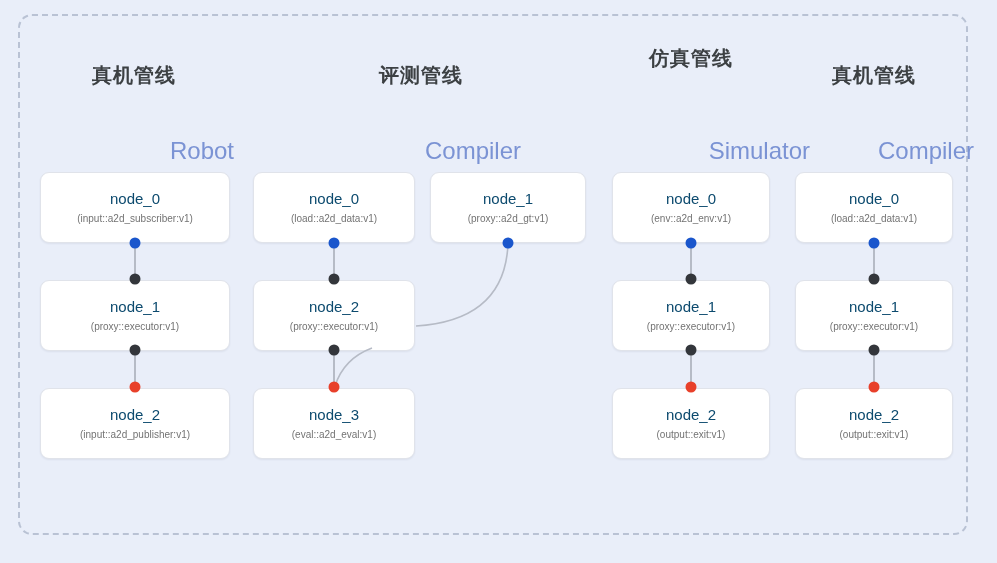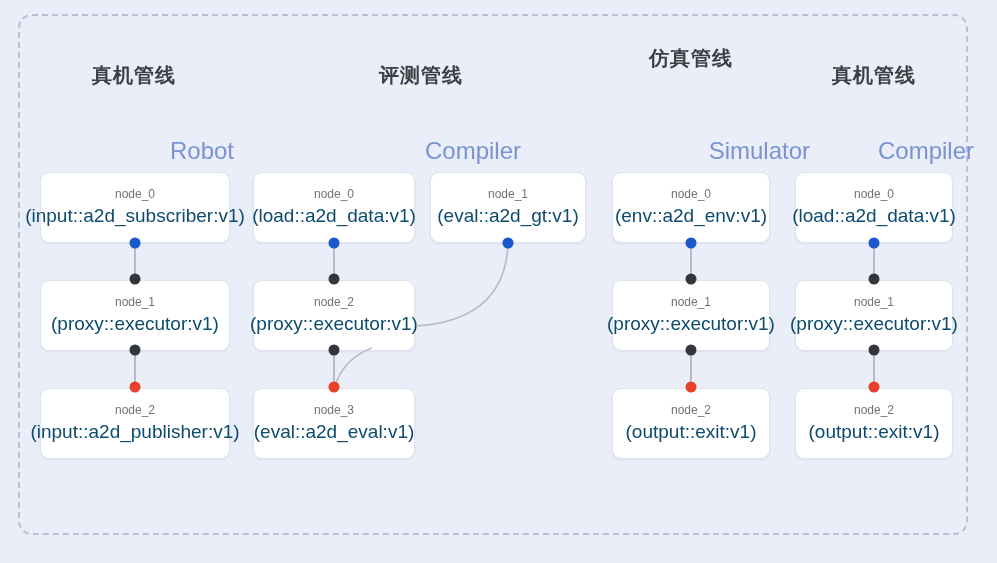--- a/index.html
+++ b/index.html
@@ -57,28 +57,28 @@
     border: 1px solid #e0e3ea;
     border-radius: 9px;
     box-shadow: 0 1px 2px rgba(30,40,70,0.07);
     display: flex;
     flex-direction: column;
     align-items: center;
     justify-content: center;
     gap: 5px;
   }
   .node-title {
-    font-size: 12px;
+    font-size: 15px;
+    color: #0c4a6e;
+    line-height: 1.1;
+    white-space: nowrap;
+  }
+  .node-sub {
+    font-size: 10px;
     color: #737373;
-    line-height: 1.1;
-    white-space: nowrap;
-  }
-  .node-sub {
-    font-size: 19px;
-    color: #0c4a6e;
     line-height: 1.1;
     white-space: nowrap;
   }
   .port {
     position: absolute;
     width: 11px;
     height: 11px;
     border-radius: 50%;
     transform: translate(-50%, -50%);
     z-index: 5;
@@ -139,21 +139,21 @@
   <div class="node" style="left:253px; top:172px; width:162px; height:71px;">
     <div class="node-title">node_0</div>
     <div class="node-sub">(load::a2d_data:v1)</div>
   </div>
   <div class="port port-blue" style="left:334px; top:243px;"></div>
   <div class="edge-line" style="left:334px; top:243px; height:36px;"></div>
   <div class="port port-black" style="left:334px; top:279px;"></div>
 
   <div class="node" style="left:430px; top:172px; width:156px; height:71px;">
     <div class="node-title">node_1</div>
-    <div class="node-sub">(eval::a2d_gt:v1)</div>
+    <div class="node-sub">(proxy::a2d_gt:v1)</div>
   </div>
   <div class="port port-blue" style="left:508px; top:243px;"></div>
 
   <div class="node" style="left:253px; top:280px; width:162px; height:71px;">
     <div class="node-title">node_2</div>
     <div class="node-sub">(proxy::executor:v1)</div>
   </div>
   <div class="port port-black" style="left:334px; top:350px;"></div>
   <div class="edge-line" style="left:334px; top:350px; height:37px;"></div>
   <div class="port port-red" style="left:334px; top:387px;"></div>

